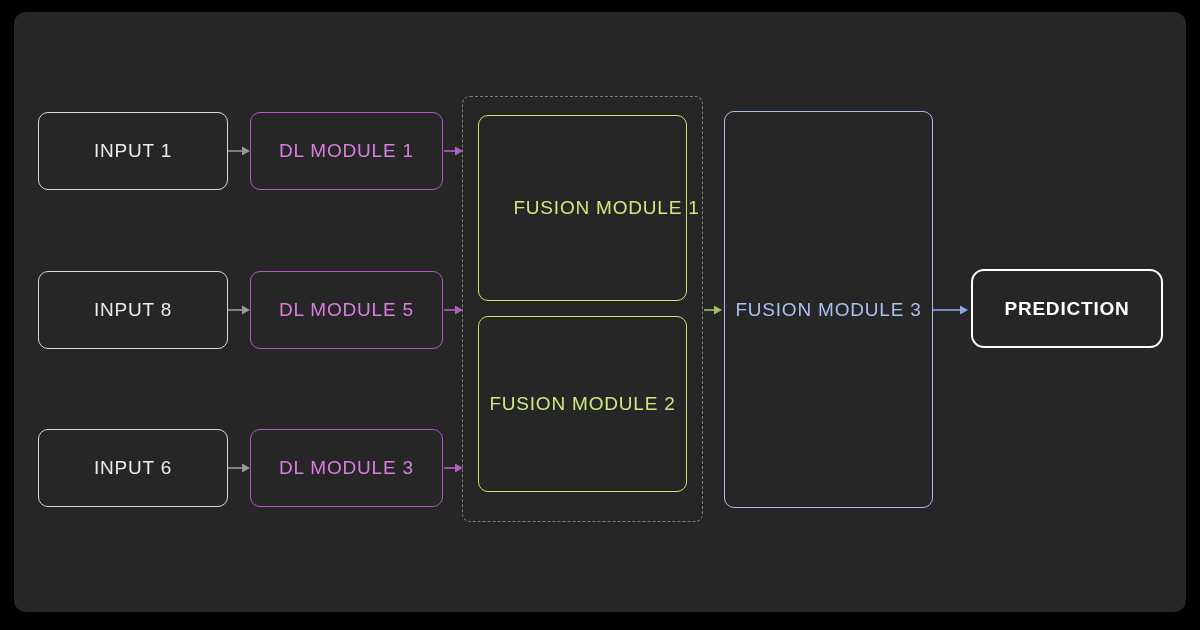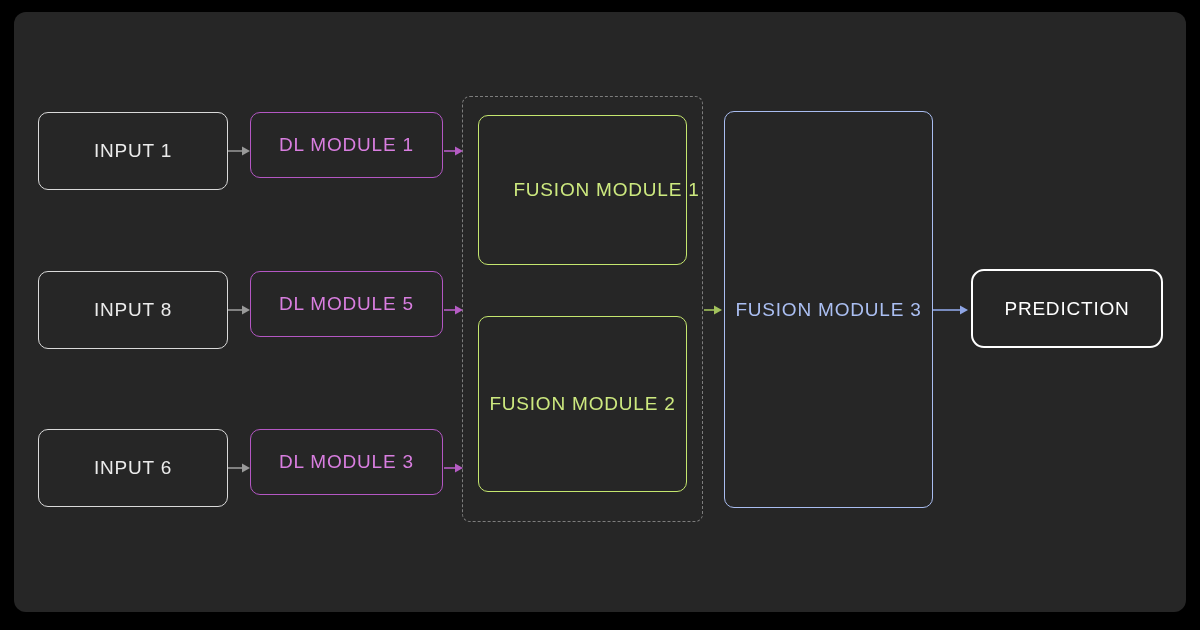--- a/index.html
+++ b/index.html
@@ -39,21 +39,21 @@
   .node-input {
     left: 38px;
     width: 190px;
     height: 78px;
     border: 1.5px solid var(--input_border, #d9d9d9);
     color: var(--input_text, #ebebeb);
   }
   .node-dl {
     left: 250px;
     width: 193px;
-    height: 66px;
+    height: 78px;
     border: 1.5px solid var(--dl_border, #b457c4);
     color: var(--dl_text, #d97ee0);
   }
   .row-1 { top: 112px; }
   .row-2 { top: 271px; }
   .row-3 { top: 429px; }
   .fusion-group {
     position: absolute;
     left: 462px;
     top: 96px;
@@ -62,39 +62,39 @@
     box-sizing: border-box;
     border: 1.5px dashed var(--group_border, #7d7d7d);
     border-radius: 8px;
   }
   .node-fusion {
     left: 478px;
     width: 209px;
     border: 1.5px solid var(--fusion_border, #c5e76e);
     color: var(--fusion_text, #cde97f);
   }
-  .node-fusion-1 { top: 115px; height: 150px; padding-left: 48px; }
+  .node-fusion-1 { top: 115px; height: 186px; padding-left: 48px; }
   .node-fusion-2 { top: 316px; height: 176px; }
   .node-fusion-3 {
     left: 724px;
     top: 111px;
     width: 209px;
     height: 397px;
     border: 1.5px solid var(--fm3_border, #a9bdf0);
     color: var(--fm3_text, #abbff2);
   }
   .node-prediction {
     left: 971px;
     top: 269px;
     width: 192px;
     height: 79px;
     border: 2.5px solid var(--prediction_border, #ffffff);
     border-radius: 13px;
     color: var(--prediction_text, #ffffff);
-    font-weight: normal;
+    font-weight: bold;
   }
   .arrows {
     position: absolute;
     left: 0;
     top: 0;
     width: 1200px;
     height: 630px;
     pointer-events: none;
   }
   .arrow line { stroke-width: 1.6px; fill: none; }

